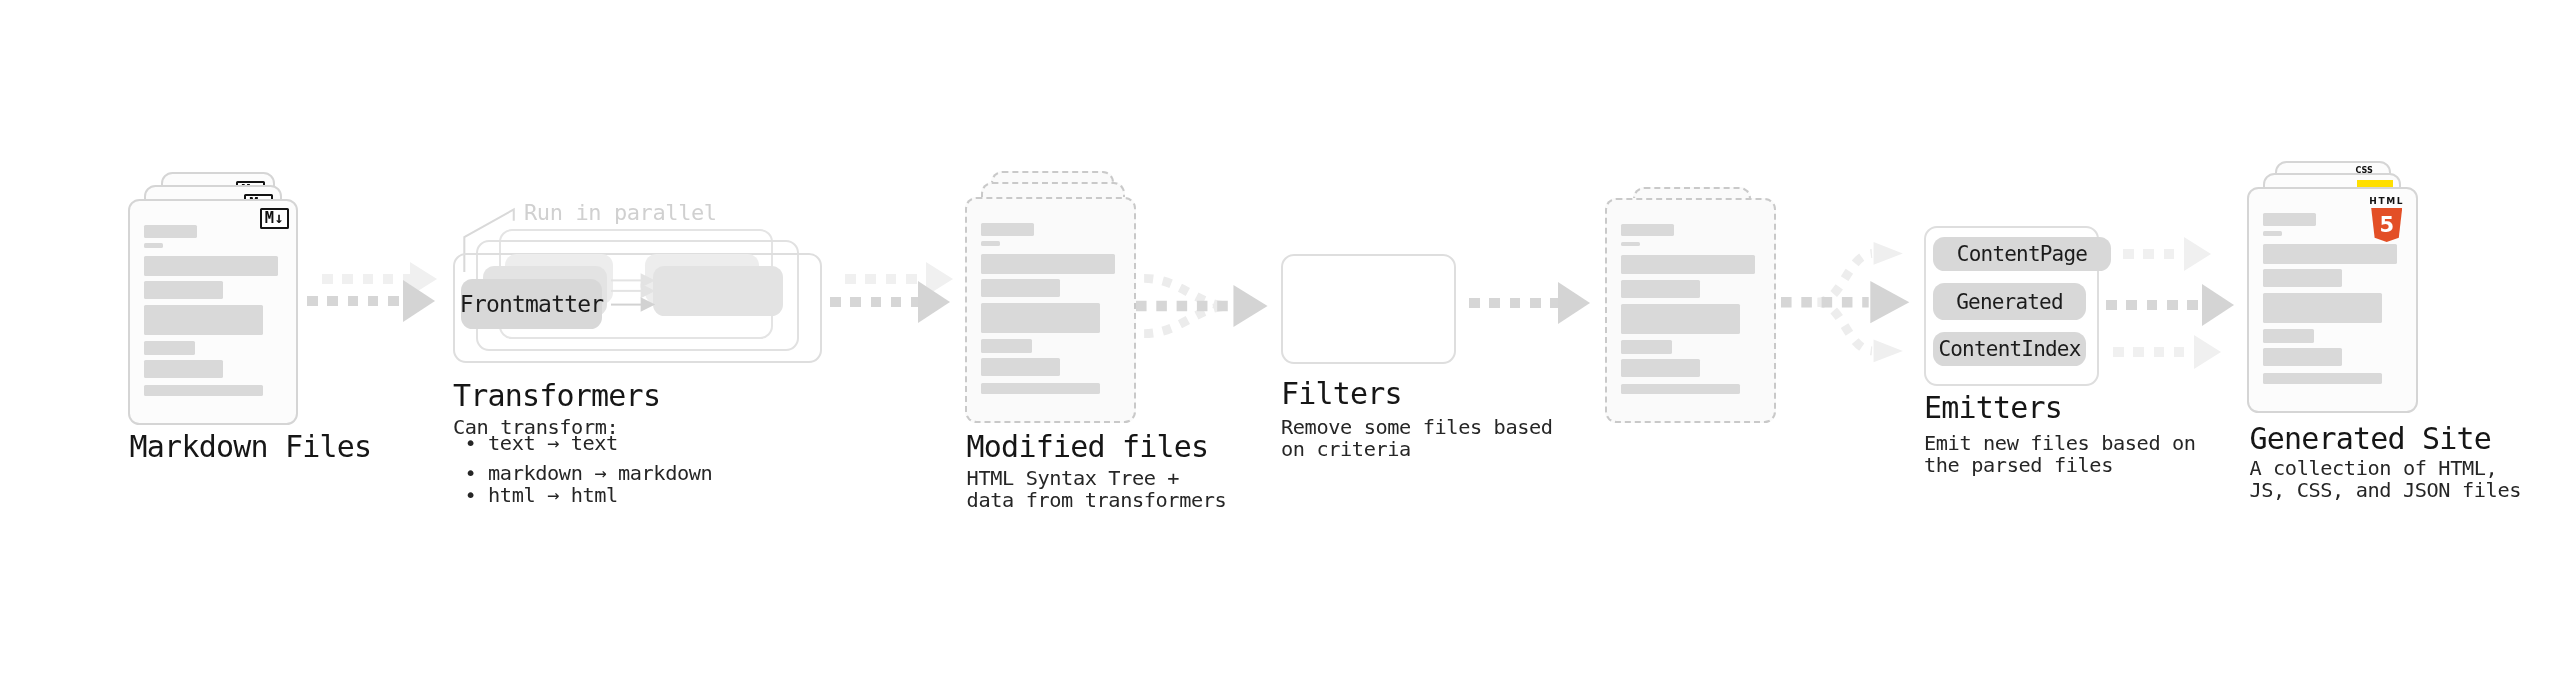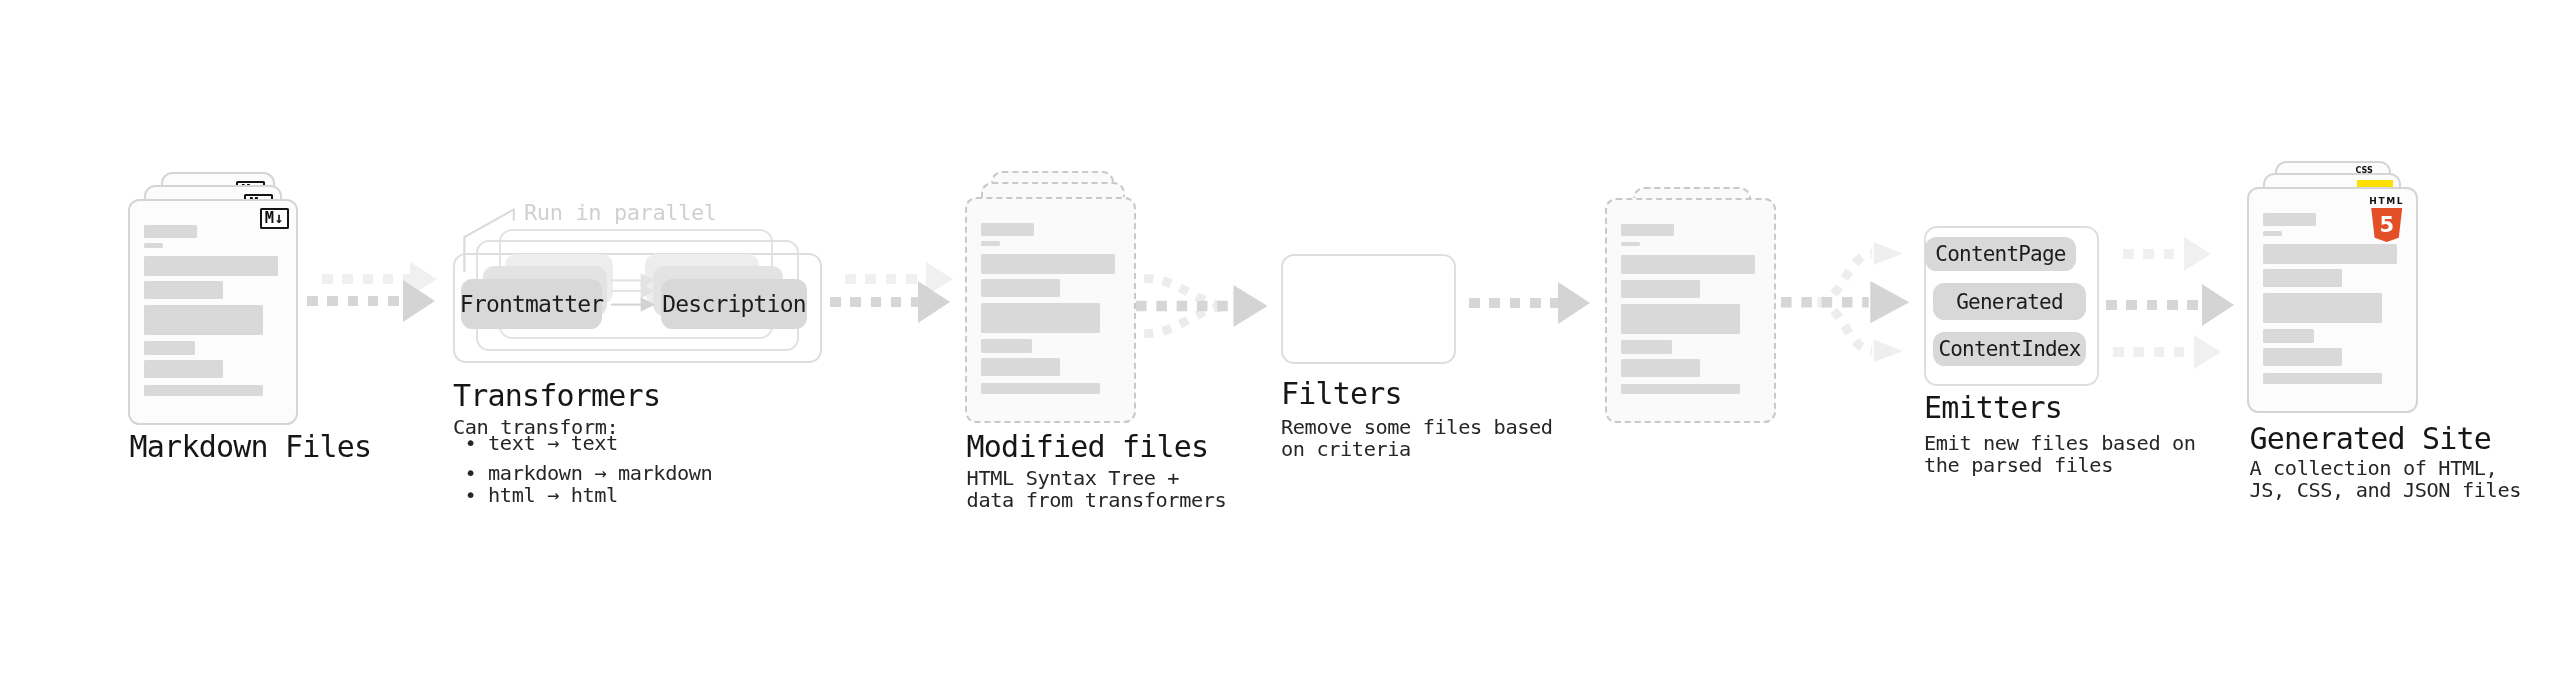--- a/index.html
+++ b/index.html
@@ -102,21 +102,20 @@
     <div class="obox" style="left:46px;top:22px;width:270px;height:106px;border-color:#e4e4e4"></div>
     <div class="obox" style="left:23px;top:33px;width:319px;height:107px;border-color:#e1e1e1"></div>
     <div class="obox" style="left:0;top:46px;width:365px;height:106px"></div>
 
     <div class="pill ghost2" style="left:52px;top:47px;width:108px;height:50px"></div>
     <div class="pill ghost1" style="left:30px;top:59px;width:124px;height:50px"></div>
     <div class="pill" style="left:8.1px;top:72px;width:141px;height:50px">Frontmatter</div>
 
     <div class="pill ghost2" style="left:192px;top:47px;width:114px;height:50px"></div>
     <div class="pill ghost1" style="left:200px;top:59px;width:130px;height:50px"></div>
-    <div class="pill" style="left:208px;top:72px;width:146px;height:50px">Description</div>
 
     <svg style="left:158px;top:65px" width="50" height="41" viewBox="0 0 62 50">
       <g stroke="#e3e3e3" stroke-width="2.5" fill="#e3e3e3">
         <line x1="0" y1="10" x2="38" y2="10"></line>
           <polygon points="38,3 38,17 52,10"></polygon>
         <line x1="0" y1="23" x2="38" y2="23"></line>
           <polygon points="38,16 38,30 52,23"></polygon>
       </g>
       <g stroke="#d2d2d2" stroke-width="2.5" fill="#d2d2d2">
         <line x1="0" y1="40" x2="38" y2="40"></line>
@@ -195,21 +194,21 @@
     <path d="M 45,74 C 75,74 82,16 112,14" fill="none" stroke="#ededed" stroke-width="11" stroke-dasharray="11 12"></path>
     <polygon points="114,0 114,28 150,14" fill="#efefef"></polygon>
     <path d="M 45,74 C 75,74 82,132 112,134" fill="none" stroke="#ededed" stroke-width="11" stroke-dasharray="11 12"></path>
     <polygon points="114,120 114,148 150,134" fill="#efefef"></polygon>
     <line x1="0" y1="74" x2="108" y2="74" stroke="#d6d6d6" stroke-width="13" stroke-dasharray="13 12"></line>
     <polygon points="110,48 110,100 158,74" fill="#d4d4d4"></polygon>
   </svg>
 
   <div class="node" style="left:1924px;top:226px;width:260px;height:260px">
     <div class="obox filled" style="left:0;top:0;width:171px;height:156px"></div>
-    <div class="pill small" style="left:1px;top:11.4px;width:151px;height:34px">ContentPage</div>
+    <div class="pill small" style="left:9px;top:11.4px;width:178px;height:34px">ContentPage</div>
     <div class="pill small" style="left:9px;top:57px;width:153px;height:37px">Generated</div>
     <div class="pill small" style="left:9px;top:106px;width:153px;height:34px">ContentIndex</div>
     <div class="label" style="left:0;top:164px">Emitters</div>
     <div class="sub" style="left:0;top:205px">Emit new files based on</div>
     <div class="sub" style="left:0;top:227px">the parsed files</div>
   </div>
 
   <div class="arrow light" style="left:2123px;top:237px">
     <span class="shaft" style="width:61px"></span>
     <span class="head"></span>

